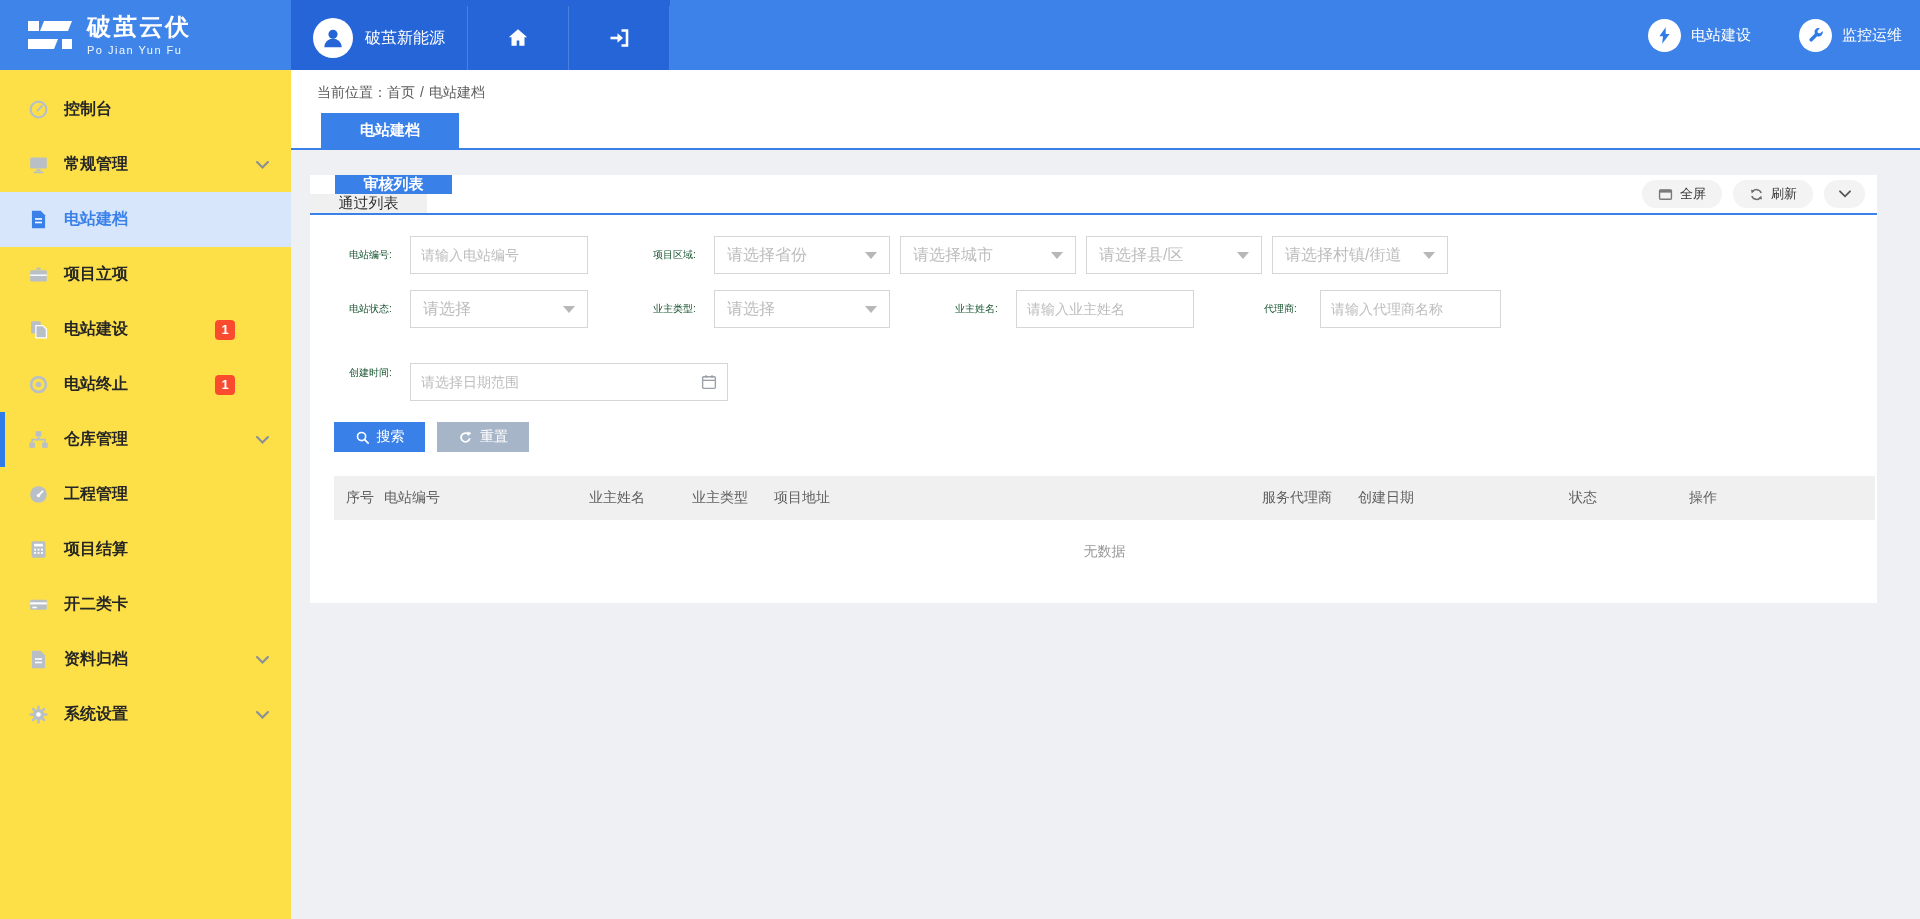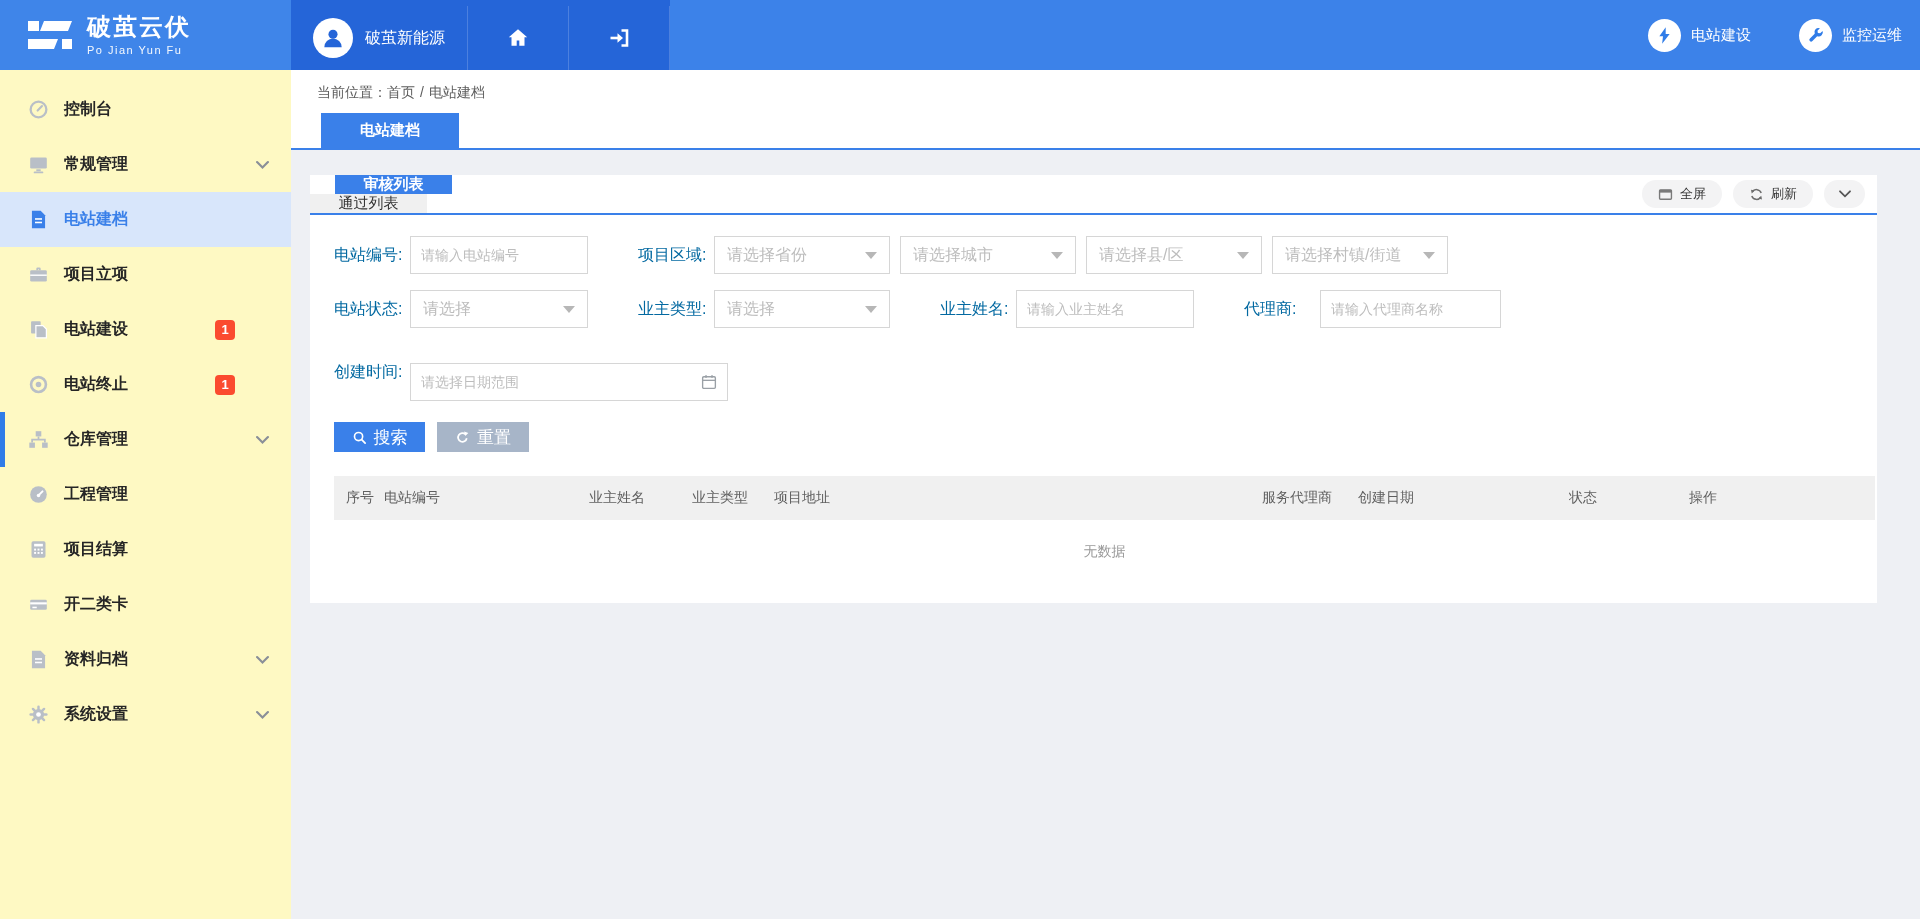--- a/index.html
+++ b/index.html
@@ -23,21 +23,21 @@
   .avatar{width:40px;height:40px;border-radius:50%;background:#fff;display:flex;align-items:center;justify-content:center;margin-right:12px;}
   .avatar svg{width:26px;height:26px;}
   .user-name{font-size:16px;}
   .ts-sq svg{width:24px;height:24px;}
   .top-right{margin-left:auto;display:flex;align-items:center;gap:48px;padding-right:18px;}
   .tr-item{display:flex;align-items:center;gap:10px;font-size:15px;cursor:pointer;}
   .circle-icon{width:33px;height:33px;border-radius:50%;background:#fff;display:flex;align-items:center;justify-content:center;}
   .circle-icon svg{width:19px;height:19px;}
   
   .main{display:flex;height:849px;}
-  .sidebar{width:291px;flex:0 0 291px;background:#fef9c3;padding-top:12px;}
+  .sidebar{width:291px;flex:0 0 291px;background:#fde047;padding-top:12px;}
   .side-item{position:relative;height:55px;display:flex;align-items:center;padding-left:27px;cursor:pointer;color:var(--icon-gray);}
   .side-icon{width:22px;height:22px;margin-right:15px;display:flex;align-items:center;justify-content:center;}
   .side-icon svg{width:21px;height:21px;}
   .side-label{font-size:16px;font-weight:bold;color:#262626;}
   .side-item.active{background:var(--active-bg);color:var(--accent);}
   .side-item.active .side-label{color:var(--accent);}
   .side-item.marker::before{content:'';position:absolute;left:0;top:0;width:5px;height:100%;background:#2F7CE8;}
   .side-badge{margin-left:auto;margin-right:56px;min-width:20px;height:20px;padding:0 3px;background:var(--badge);color:#fff;font-size:13px;font-weight:bold;border-radius:4px;display:flex;align-items:center;justify-content:center;}
   .side-chevron{position:absolute;right:22px;top:50%;transform:translateY(-50%);color:#8a8f98;display:flex;}
   .side-chevron svg{width:13px;height:9px;}
@@ -56,34 +56,34 @@
   .ptab.first{margin-left:25px;}
   .ptab.active{background:var(--accent);color:#fff;font-weight:bold;}
   .ptab.inactive{background:#F0F0F0;color:#333;}
   .toolbar{position:absolute;right:12px;top:5px;display:flex;gap:11px;align-items:center;}
   .tool-btn{height:28px;border:none;border-radius:14px;background:#F3F3F4;display:flex;align-items:center;gap:7px;padding:0 16px;font-size:13px;color:#333;cursor:pointer;font-family:inherit;}
   .tool-btn svg{width:15px;height:15px;}
   .tool-btn.sm{width:41px;padding:0;justify-content:center;}
   
   .filters{padding:21px 0 0 24px;}
   .frow{display:flex;align-items:center;margin-bottom:16px;}
-  .flabel{width:73px;flex:0 0 73px;text-align:left;font-size:16px;color:#0369a1;margin-right:3px;white-space:nowrap;}
+  .flabel{width:73px;flex:0 0 73px;text-align:center;font-size:10px;color:#14532d;margin-right:3px;white-space:nowrap;}
   .fin{width:178px;height:38px;border:1px solid var(--border-gray);padding:4px 10px;font-size:14px;color:#333;outline:none;font-family:inherit;background:#fff;}
   .fin::placeholder{color:var(--placeholder);}
   .fin.date{width:318px;padding-right:34px;}
   .fsel{width:176px;height:38px;border:1px solid var(--border-gray);display:flex;align-items:center;padding:0 26px 0 12px;color:var(--placeholder);font-size:16px;position:relative;cursor:pointer;background:#fff;}
   .fsel + .fsel{margin-left:10px;}
   .fsel .tri{position:absolute;right:12px;top:50%;margin-top:-3px;width:0;height:0;border-left:6px solid transparent;border-right:6px solid transparent;border-top:7px solid #B7B7B7;}
   .gap50{margin-left:50px;}
   .datewrap{position:relative;display:flex;align-items:center;margin-top:19px;}
   .datewrap .cal{position:absolute;right:10px;color:#9aa0a6;display:flex;}
   .datewrap .cal svg{width:18px;height:18px;}
   
   .btnrow{display:flex;gap:12px;margin:21px 0 0 24px;}
-  .btn{height:30px;border:none;color:#fff;font-size:17px;display:flex;align-items:center;justify-content:center;gap:7px;cursor:pointer;font-family:inherit;}
+  .btn{height:30px;border:none;color:#fff;font-size:14px;display:flex;align-items:center;justify-content:center;gap:7px;cursor:pointer;font-family:inherit;}
   .btn svg{width:15px;height:15px;}
   .btn-search{width:91px;background:var(--accent);}
   .btn-reset{width:92px;background:var(--reset);}
   
   .tablewrap{margin:24px 2px 0 24px;}
   .thead{height:44px;background:#F0F0F0;display:flex;align-items:center;padding-left:12px;font-size:14px;color:#5f5f5f;}
   .th{flex:0 0 auto;white-space:nowrap;overflow:hidden;}
   .empty{text-align:center;color:#999;font-size:14px;padding:23px 0 42px;}
 </style>
 </head>

